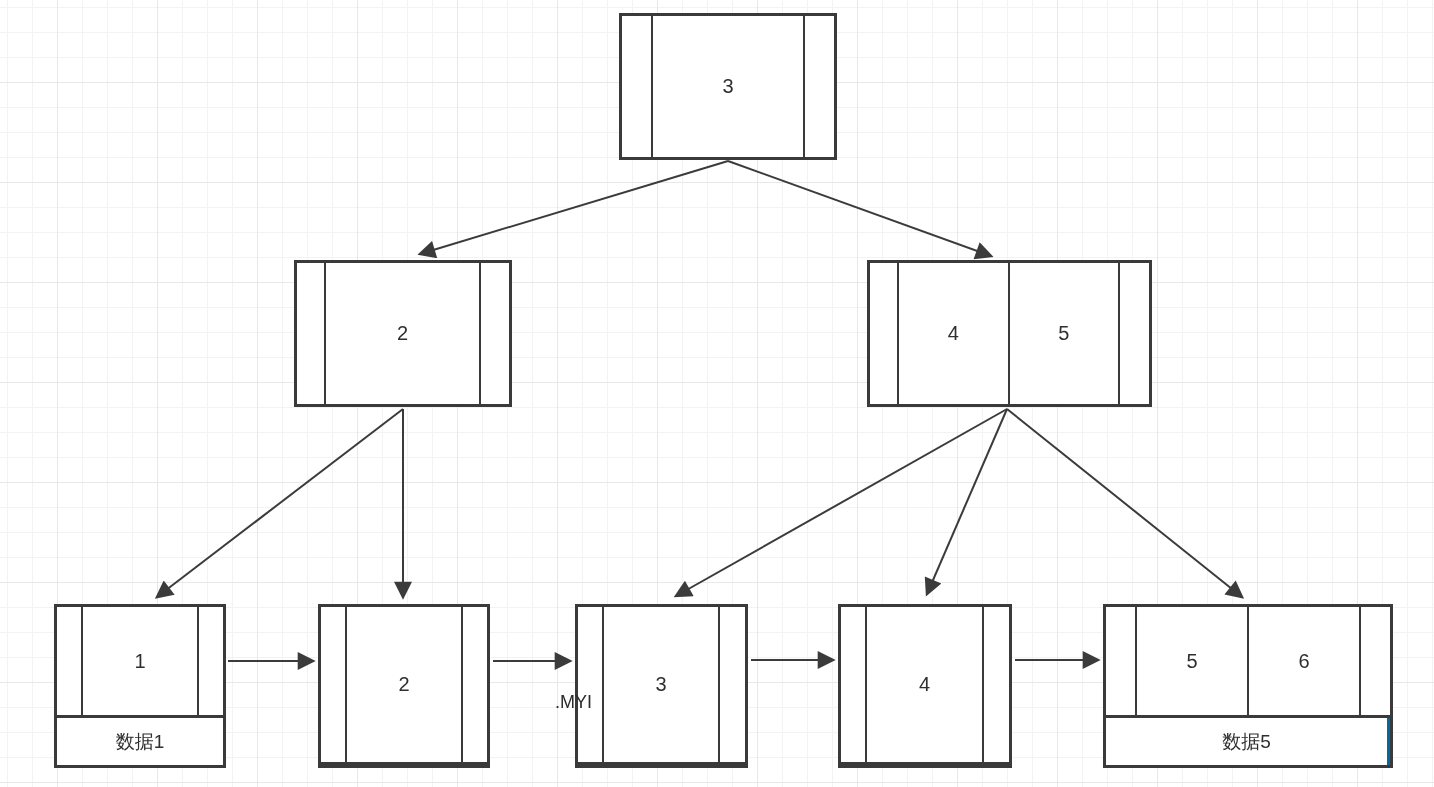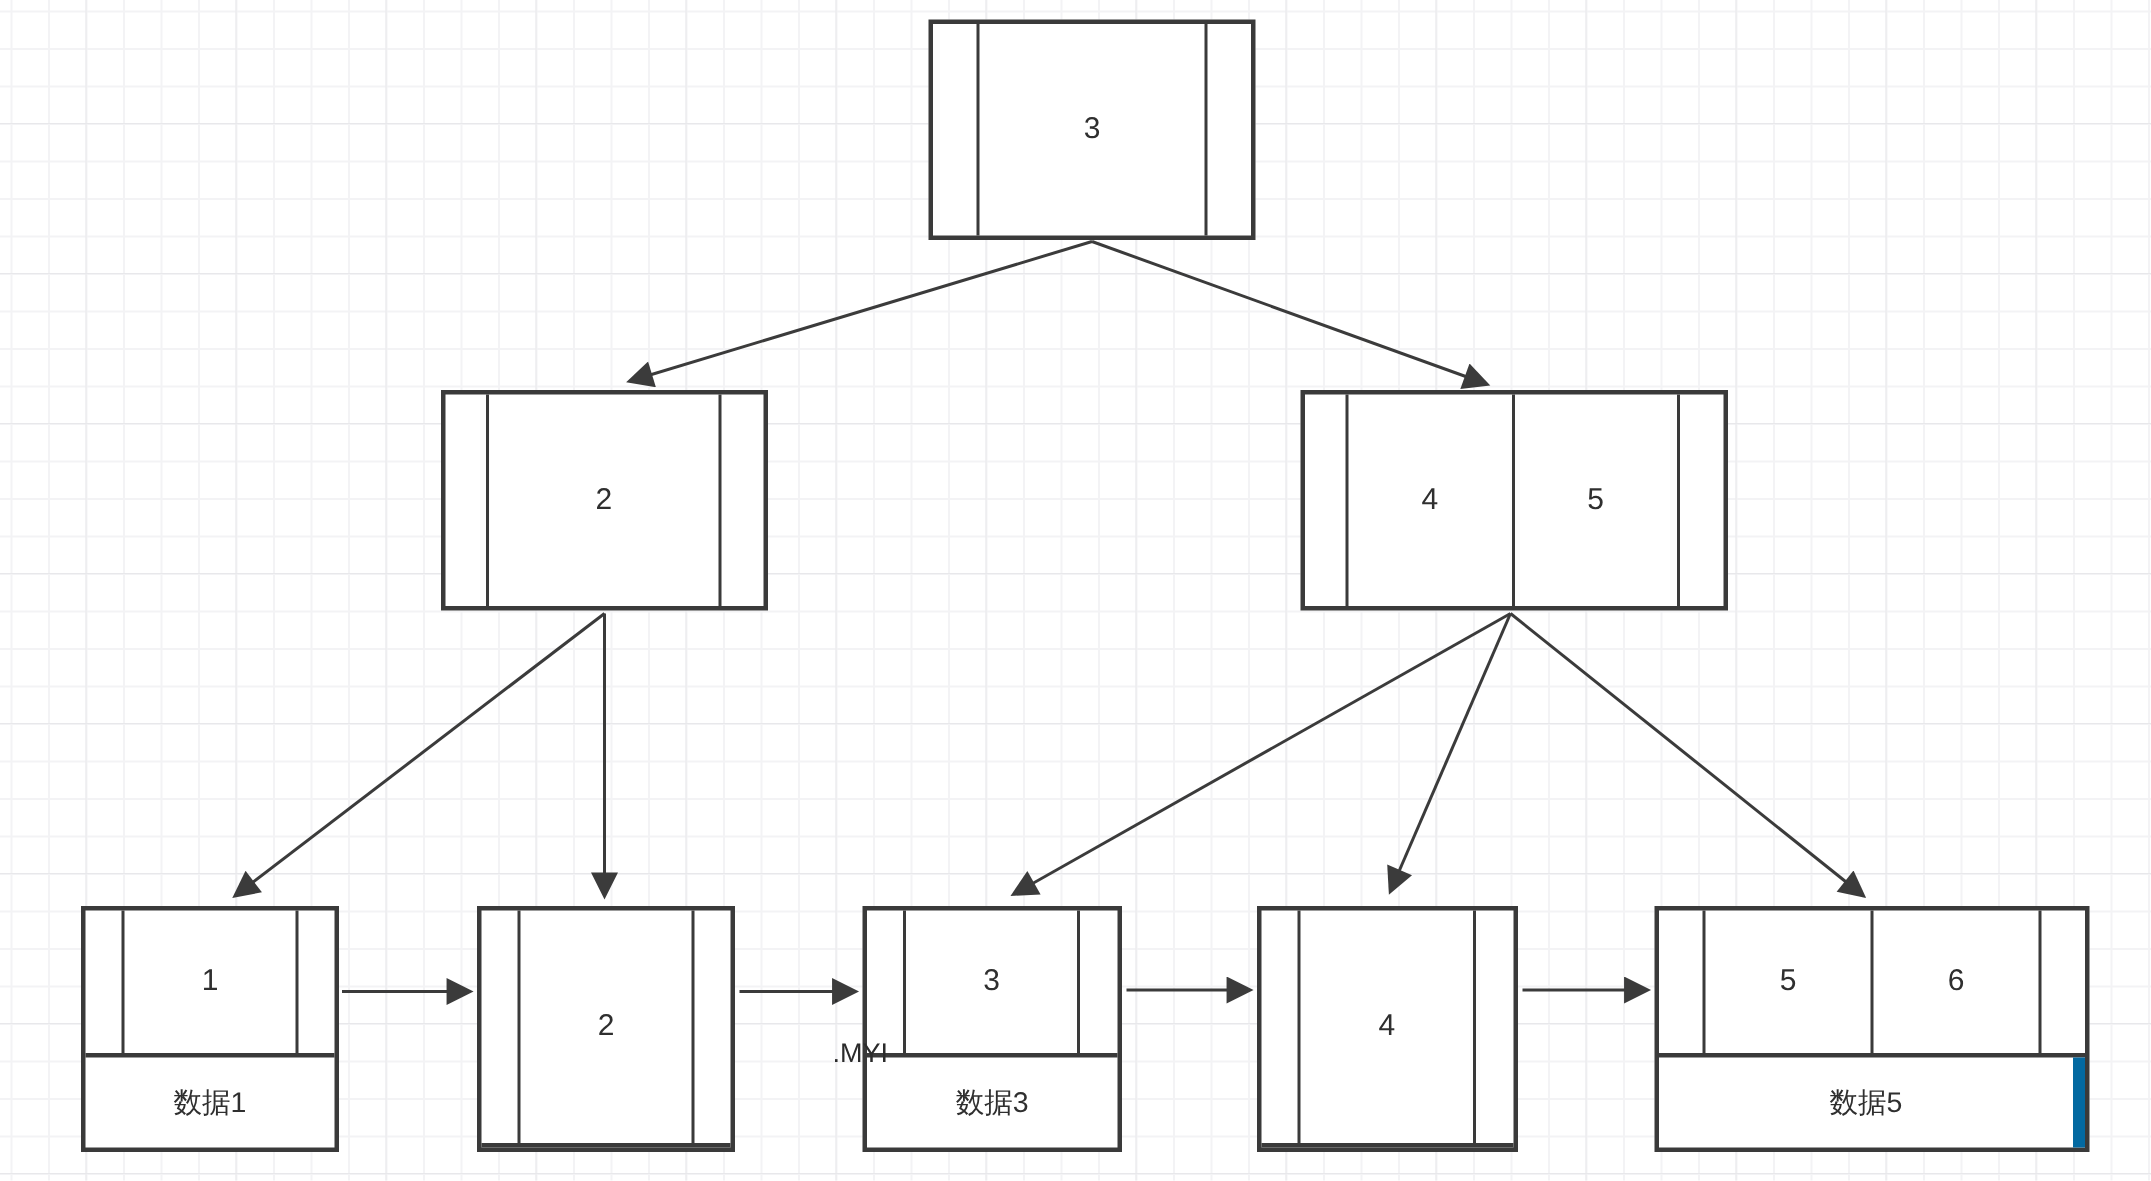--- a/index.html
+++ b/index.html
@@ -33,26 +33,26 @@
     flex:1;display:flex;align-items:center;justify-content:center;
     font-size:20px;box-sizing:border-box;
   }
   .kcell.mid{border-right:2px solid #3a3a3a;}
   .leaf{
     position:absolute;z-index:2;box-sizing:border-box;
     border:3px solid #3a3a3a;background:#ffffff;
     display:flex;flex-direction:column;
   }
   .keys{display:flex;flex-direction:row;flex:1;border-bottom:3px solid #3a3a3a;}
-  .datarow{height:60px;display:flex;flex-direction:row;}
+  .datarow{height:47px;display:flex;flex-direction:row;}
   .dcell{
     flex:1;display:flex;align-items:center;justify-content:center;
     font-size:19px;box-sizing:border-box;
   }
-  .dcell.mid{border-right:8px solid #0369a1;}
+  .dcell.mid{border-right:3px solid #0369a1;}
   .annotation{
     position:absolute;z-index:3;font-size:18px;color:#2b2b2b;
     white-space:nowrap;
   }
 </style>
 </head>
 <body>
 
 <div class="canvas">
 
@@ -134,23 +134,20 @@
       <div class="pcol right" style="width:26px;"></div>
     </div>
   </div>
 
   <div class="leaf" style="left:575px;top:604px;width:173px;height:164px;">
     <div class="keys">
       <div class="pcol left" style="width:26px;"></div>
       <div class="kcell">3</div>
       <div class="pcol right" style="width:27px;"></div>
     </div>
-    <div class="datarow">
-      <div class="dcell">数据3</div>
-    </div>
   </div>
 
   <div class="leaf" style="left:838px;top:604px;width:174px;height:164px;">
     <div class="keys">
       <div class="pcol left" style="width:26px;"></div>
       <div class="kcell">4</div>
       <div class="pcol right" style="width:27px;"></div>
     </div>
   </div>
 

